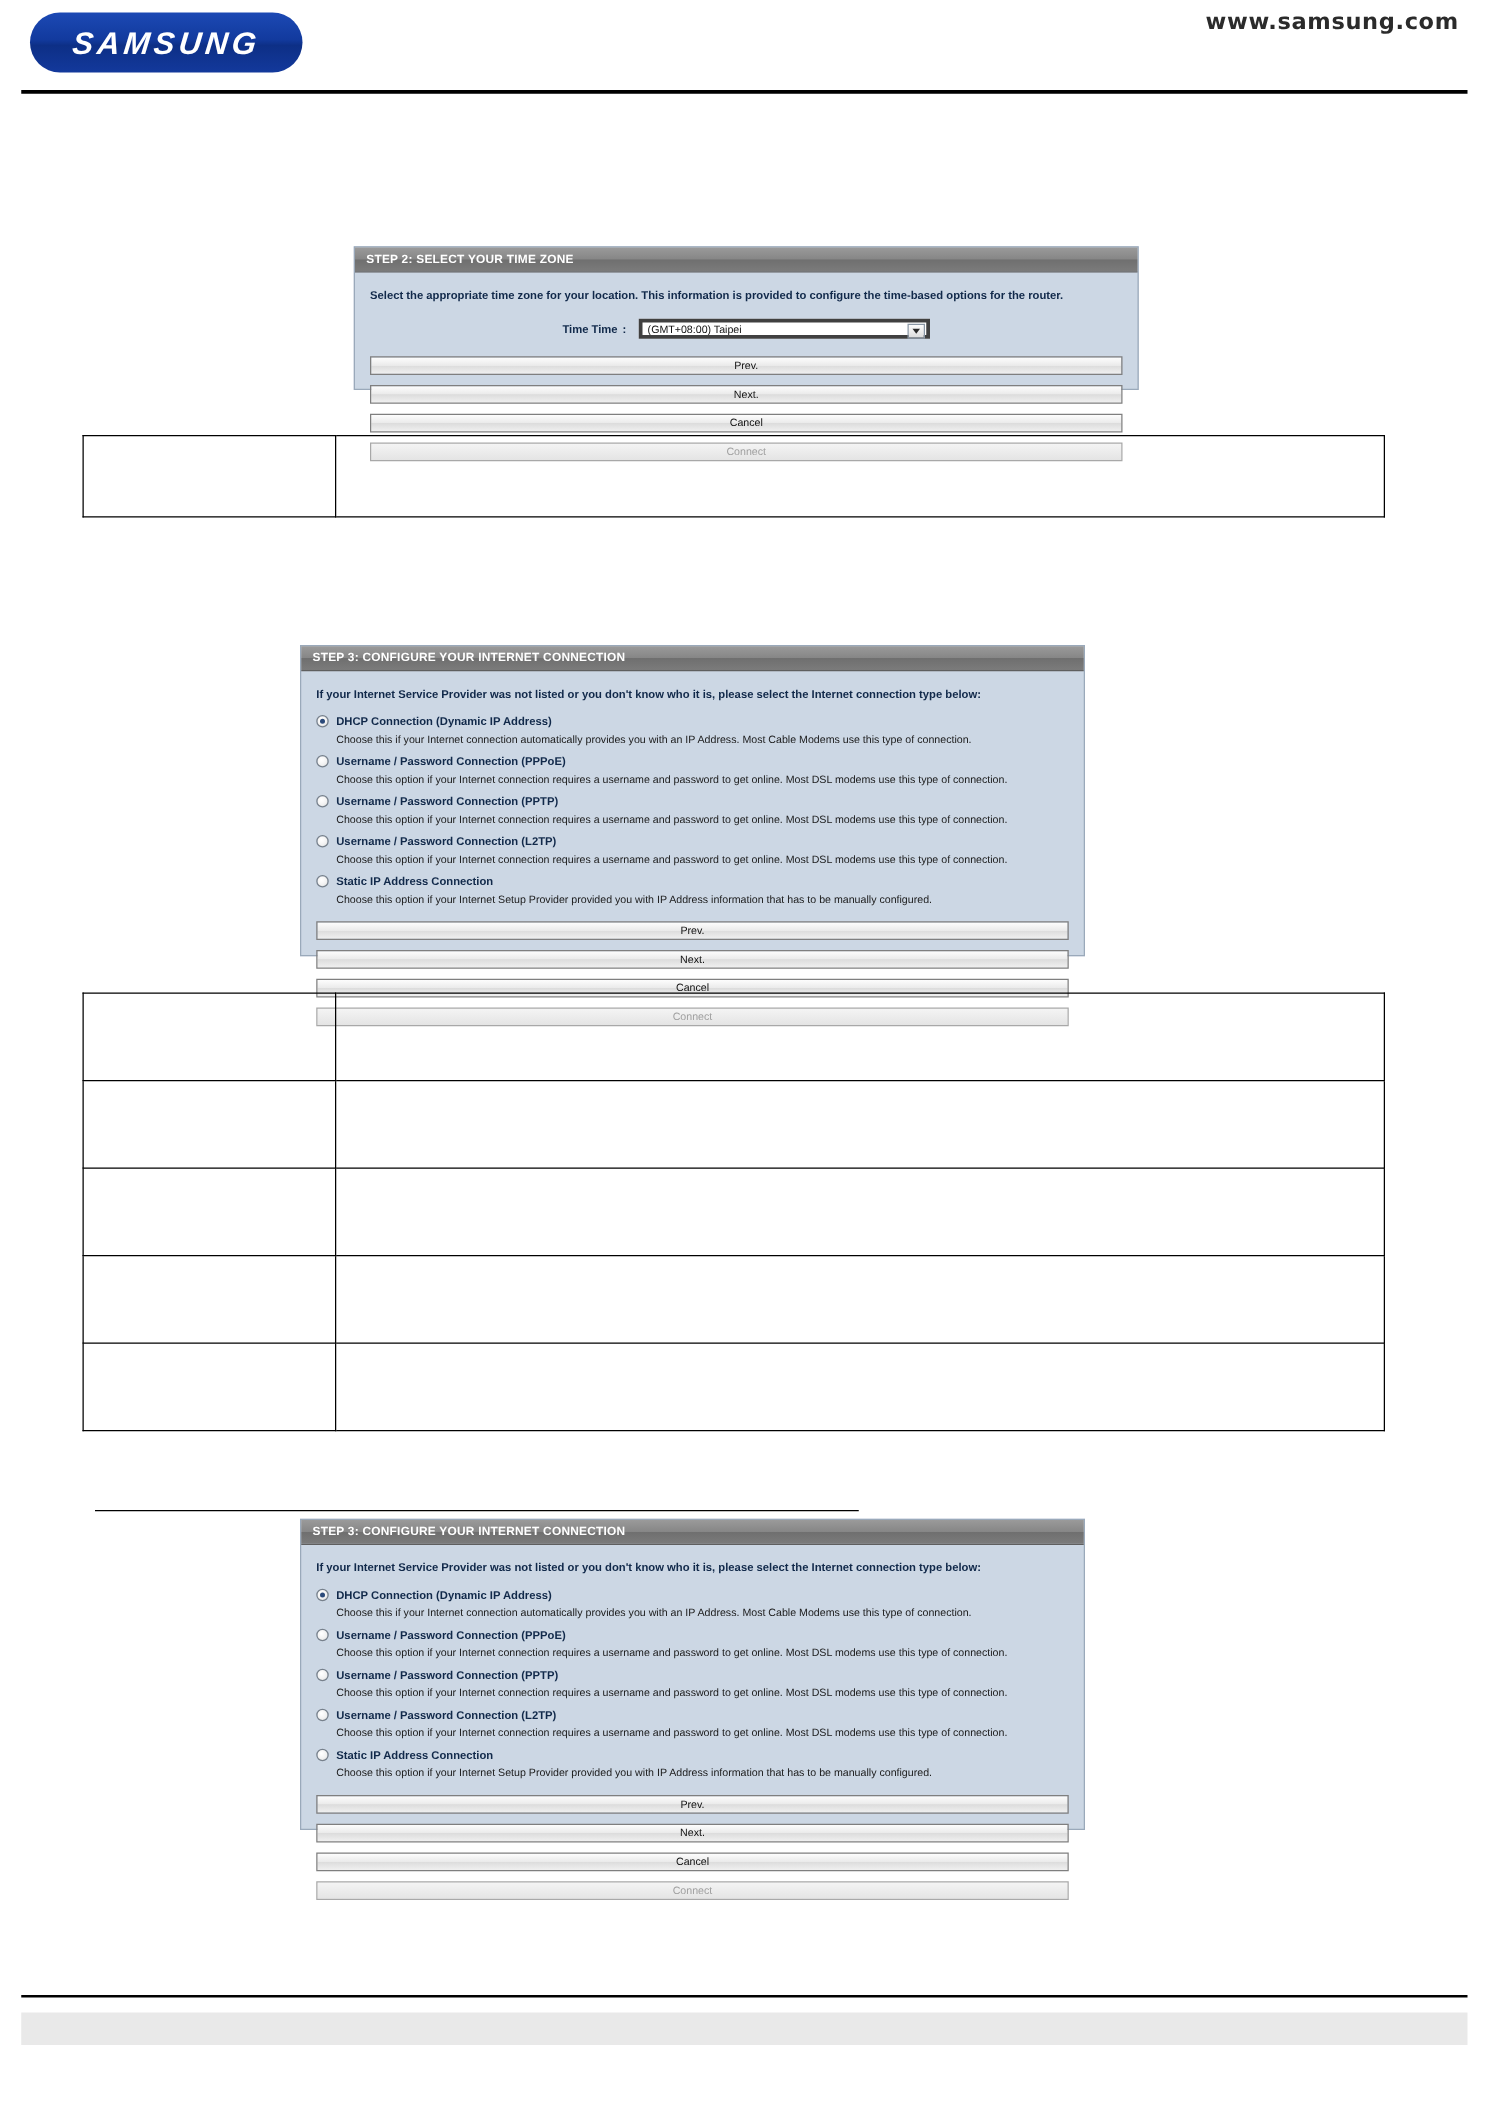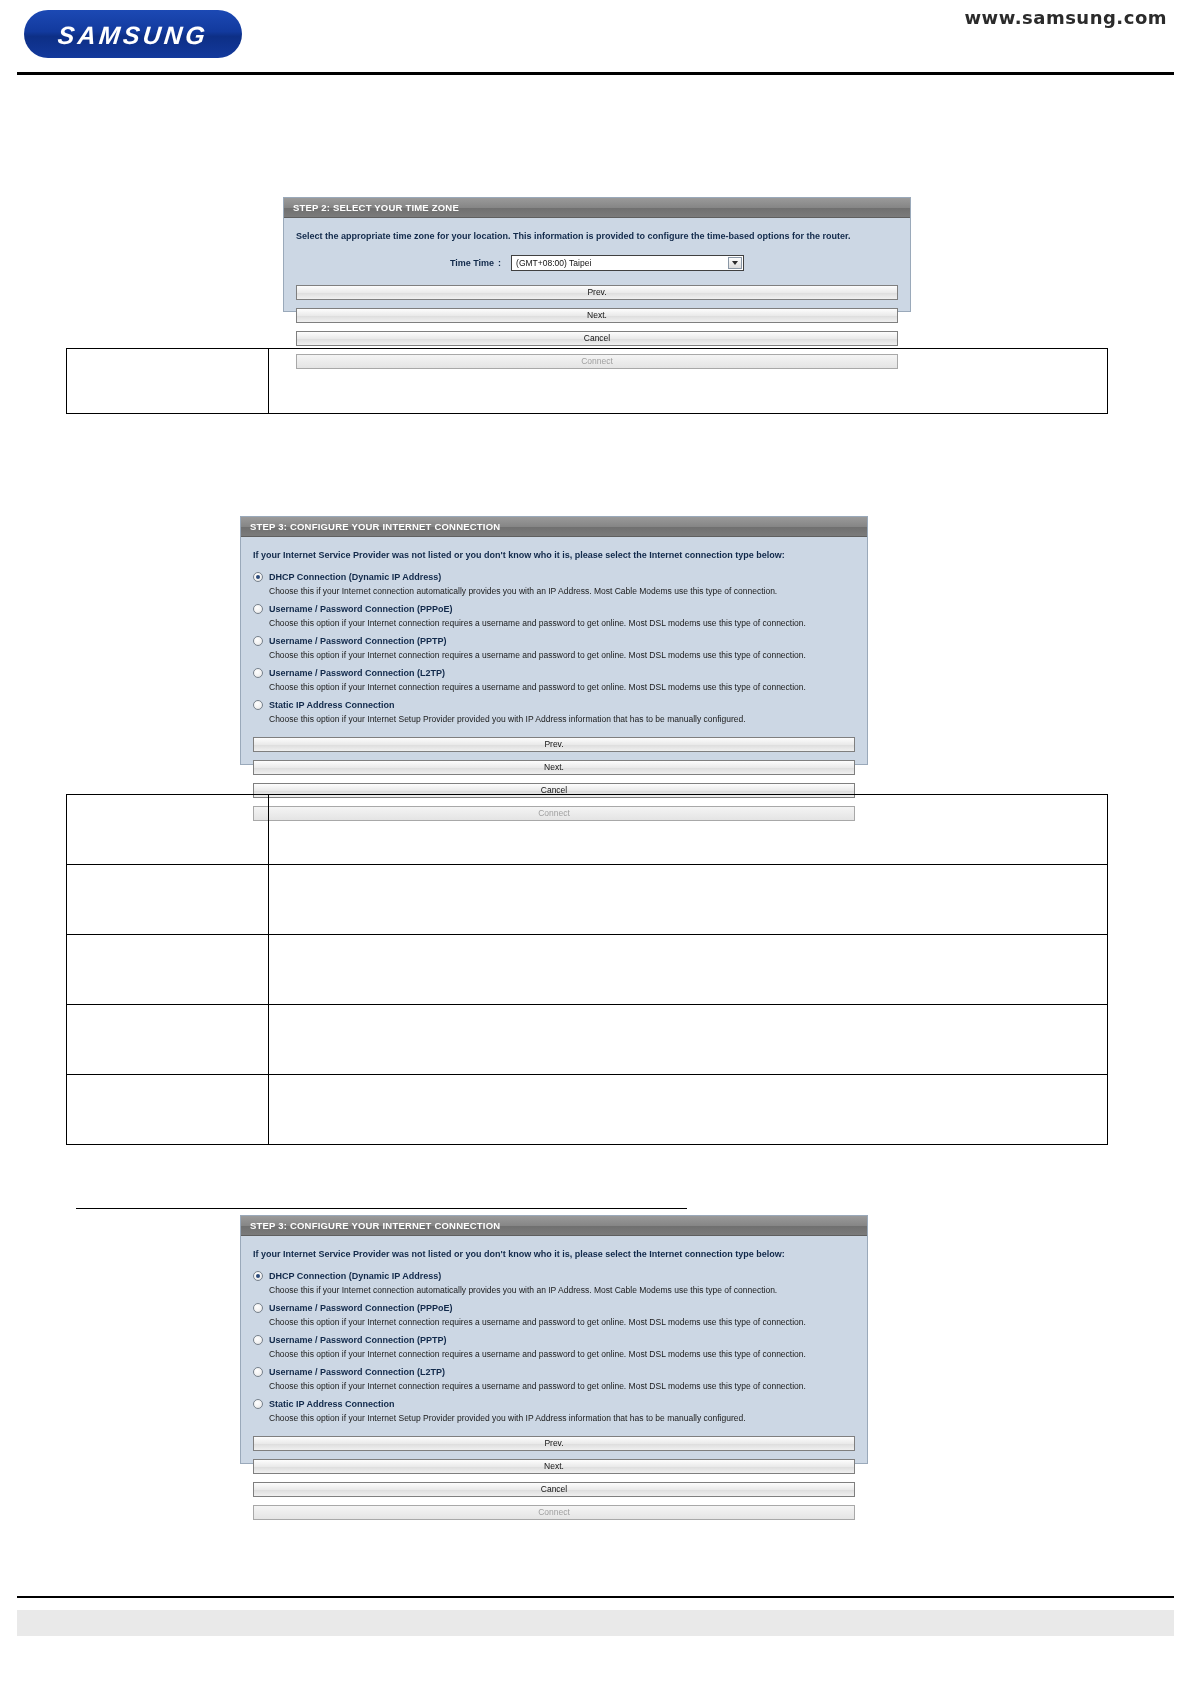--- a/index.html
+++ b/index.html
@@ -144,21 +144,21 @@
   .tz-colon {
     font-size: 9px;
     font-weight: bold;
     color: #11294a;
     margin-right: 10px;
   }
   .tz-select {
     width: 233px;
     height: 16px;
     background: #ffffff;
-    border: 1px solid #404040;
+    border: 3px solid #404040;
     box-sizing: border-box;
     position: relative;
     display: flex;
     align-items: center;
   }
   .tz-select .tz-value {
     font-size: 8.5px;
     color: #111;
     padding-left: 4px;
     white-space: nowrap;

